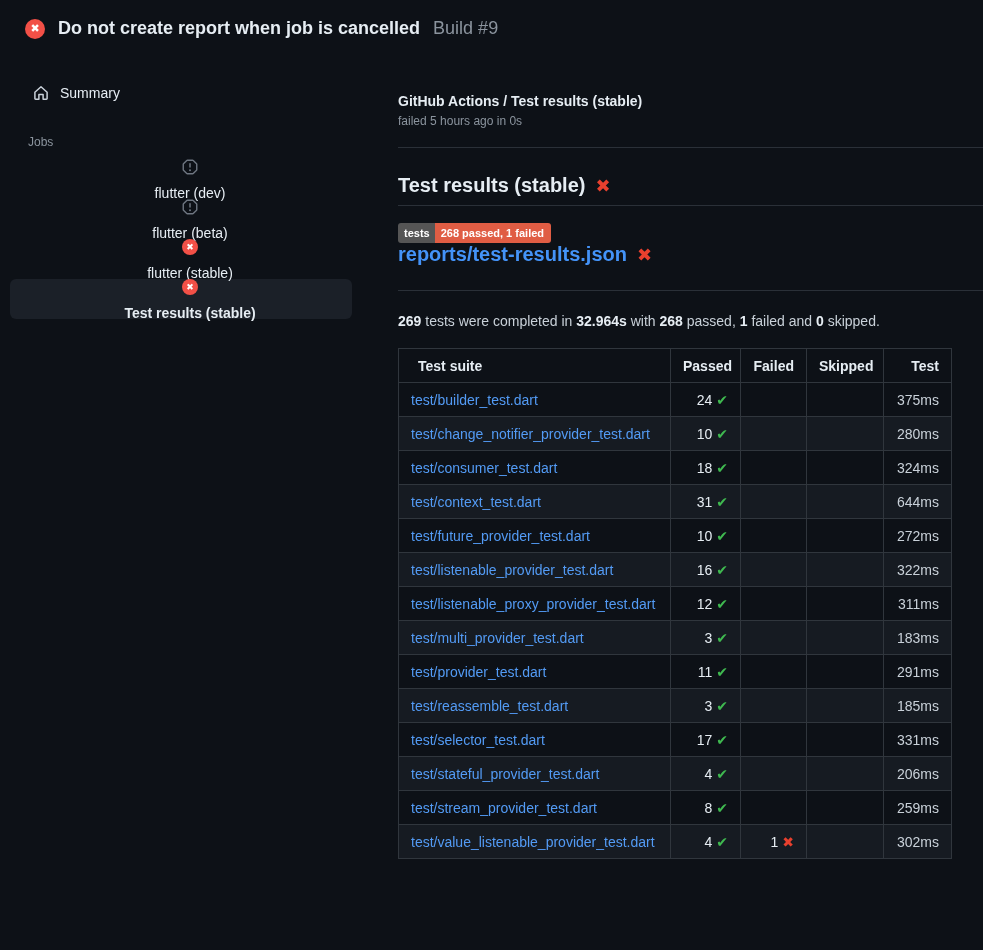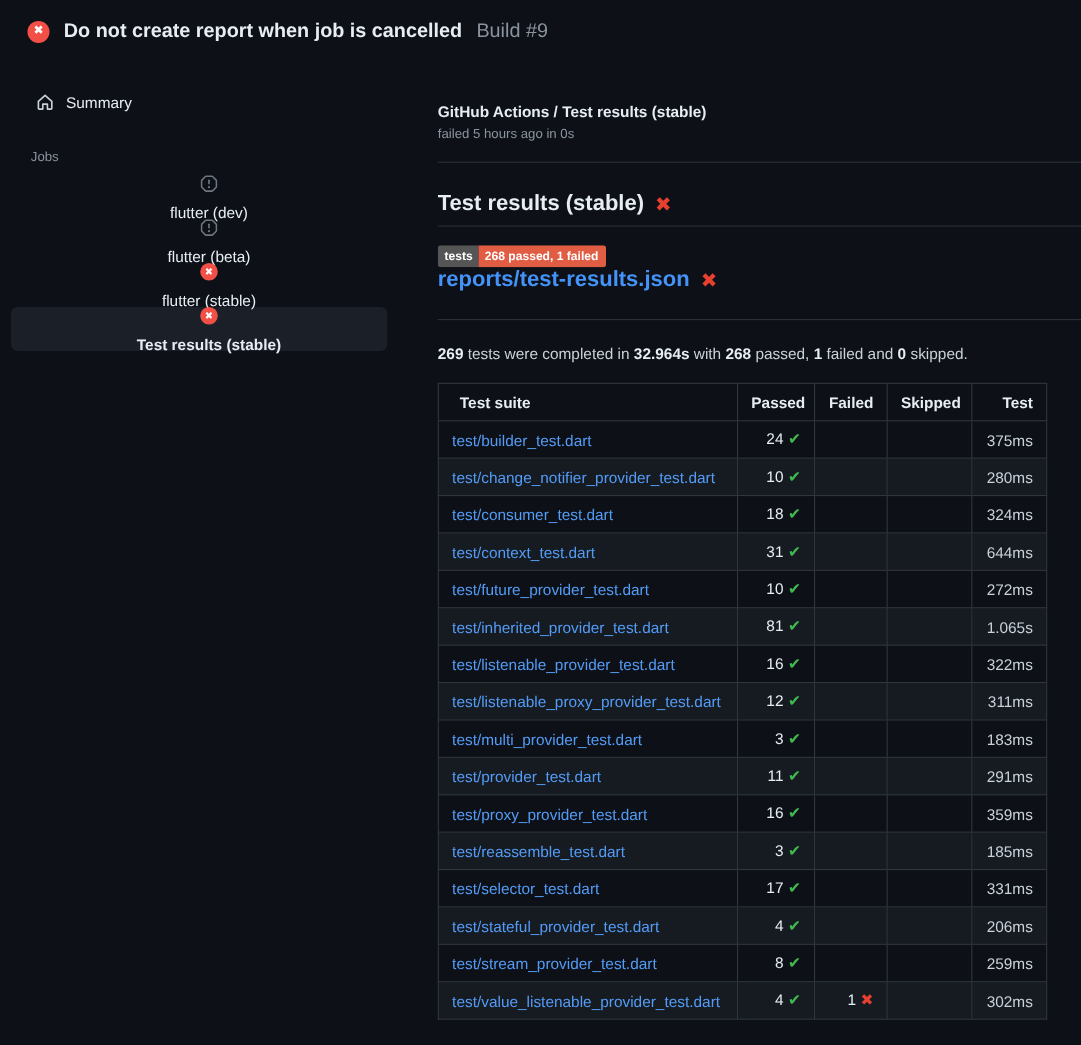--- a/index.html
+++ b/index.html
@@ -245,27 +245,20 @@
               <td class="num cell-time">644ms</td>
             </tr>
             <tr>
               <td><a class="suite-link">test/future_provider_test.dart</a></td>
               <td class="num"><span>10</span><span class="check">✔</span></td>
               <td class="num"></td>
               <td class="num"></td>
               <td class="num cell-time">272ms</td>
             </tr>
             <tr>
-              <td><a class="suite-link">test/inherited_provider_test.dart</a></td>
-              <td class="num"><span>81</span><span class="check">✔</span></td>
-              <td class="num"></td>
-              <td class="num"></td>
-              <td class="num cell-time">1.065s</td>
-            </tr>
-            <tr>
               <td><a class="suite-link">test/listenable_provider_test.dart</a></td>
               <td class="num"><span>16</span><span class="check">✔</span></td>
               <td class="num"></td>
               <td class="num"></td>
               <td class="num cell-time">322ms</td>
             </tr>
             <tr>
               <td><a class="suite-link">test/listenable_proxy_provider_test.dart</a></td>
               <td class="num"><span>12</span><span class="check">✔</span></td>
               <td class="num"></td>
@@ -278,27 +271,20 @@
               <td class="num"></td>
               <td class="num"></td>
               <td class="num cell-time">183ms</td>
             </tr>
             <tr>
               <td><a class="suite-link">test/provider_test.dart</a></td>
               <td class="num"><span>11</span><span class="check">✔</span></td>
               <td class="num"></td>
               <td class="num"></td>
               <td class="num cell-time">291ms</td>
-            </tr>
-            <tr>
-              <td><a class="suite-link">test/proxy_provider_test.dart</a></td>
-              <td class="num"><span>16</span><span class="check">✔</span></td>
-              <td class="num"></td>
-              <td class="num"></td>
-              <td class="num cell-time">359ms</td>
             </tr>
             <tr>
               <td><a class="suite-link">test/reassemble_test.dart</a></td>
               <td class="num"><span>3</span><span class="check">✔</span></td>
               <td class="num"></td>
               <td class="num"></td>
               <td class="num cell-time">185ms</td>
             </tr>
             <tr>
               <td><a class="suite-link">test/selector_test.dart</a></td>

